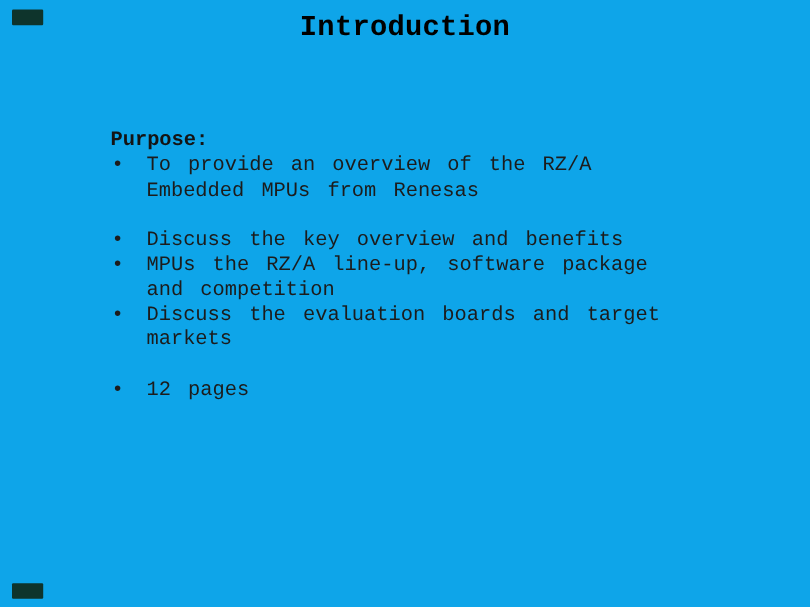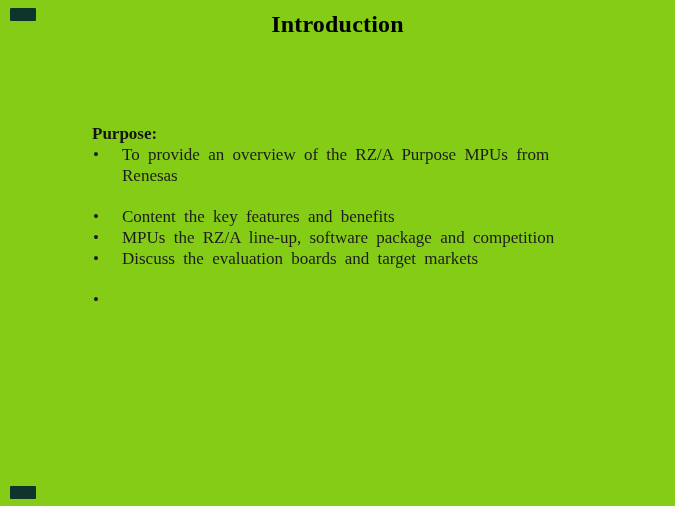--- a/index.html
+++ b/index.html
@@ -4,23 +4,23 @@
 <style>
   html, body {
     margin: 0;
     padding: 0;
     background: #ffffff;
   }
   .slide {
     position: relative;
     width: 675px;
     height: 506px;
-    background: #84cc16;
+    background: #0ea5e9;
     overflow: hidden;
-    font-family: Liberation Serif, serif;
+    font-family: Liberation Mono, monospace;
   }
   .corner-mark {
     position: absolute;
     left: 10px;
     width: 26px;
     height: 13px;
     border-radius: 1px;
   }
   .corner-mark.tl { top: 8px; }
   .corner-mark.bl { top: 486px; }
@@ -33,21 +33,21 @@
     text-align: center;
     font-size: 24px;
     font-weight: bold;
     letter-spacing: 0.2px;
     color: #000000;
     line-height: 30px;
   }
   .body-block {
     position: absolute;
     left: 92px;
-    top: 124px;
+    top: 108px;
     width: 492px;
     font-size: 17px;
     line-height: 20.8px;
     word-spacing: 4px;
     color: #1c1c1c;
   }
   .section + .section { margin-top: 20.8px; }
   .section-heading {
     margin: 0;
     font-size: 17px;
@@ -80,44 +80,45 @@
 
   <h1 class="slide-title">Introduction</h1>
 
   <div class="body-block">
 
     <div class="section">
       <h2 class="section-heading">Purpose:</h2>
       <ul class="bullet-list">
         <li class="bullet-item">
           <span class="bullet-marker">•</span>
-          <span>To provide an overview of the RZ/A Purpose MPUs from Renesas</span>
+          <span>To provide an overview of the RZ/A Embedded MPUs from Renesas</span>
         </li>
       </ul>
     </div>
 
     <div class="section">
       <ul class="bullet-list">
         <li class="bullet-item">
           <span class="bullet-marker">•</span>
-          <span>Content the key features and benefits</span>
+          <span>Discuss the key overview and benefits</span>
         </li>
         <li class="bullet-item">
           <span class="bullet-marker">•</span>
           <span>MPUs the RZ/A line-up, software package and competition</span>
         </li>
         <li class="bullet-item">
           <span class="bullet-marker">•</span>
           <span>Discuss the evaluation boards and target markets</span>
         </li>
       </ul>
     </div>
 
     <div class="section">
       <ul class="bullet-list">
         <li class="bullet-item">
           <span class="bullet-marker">•</span>
+          <span>12 pages</span>
         </li>
       </ul>
     </div>
 
   </div>
 </div>
 
 </body></html>

